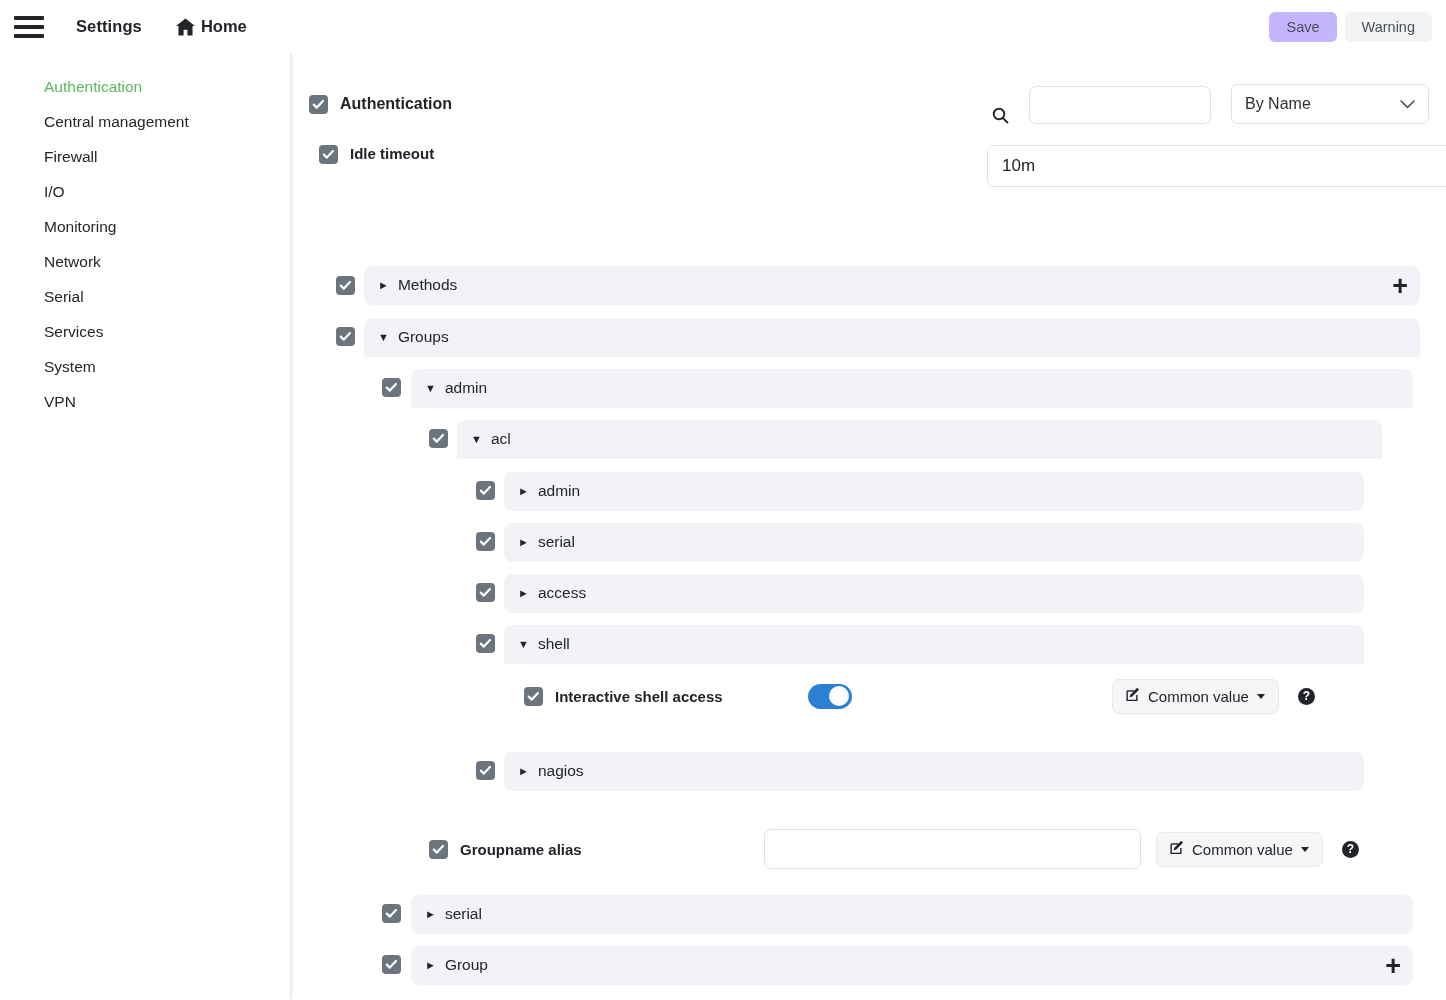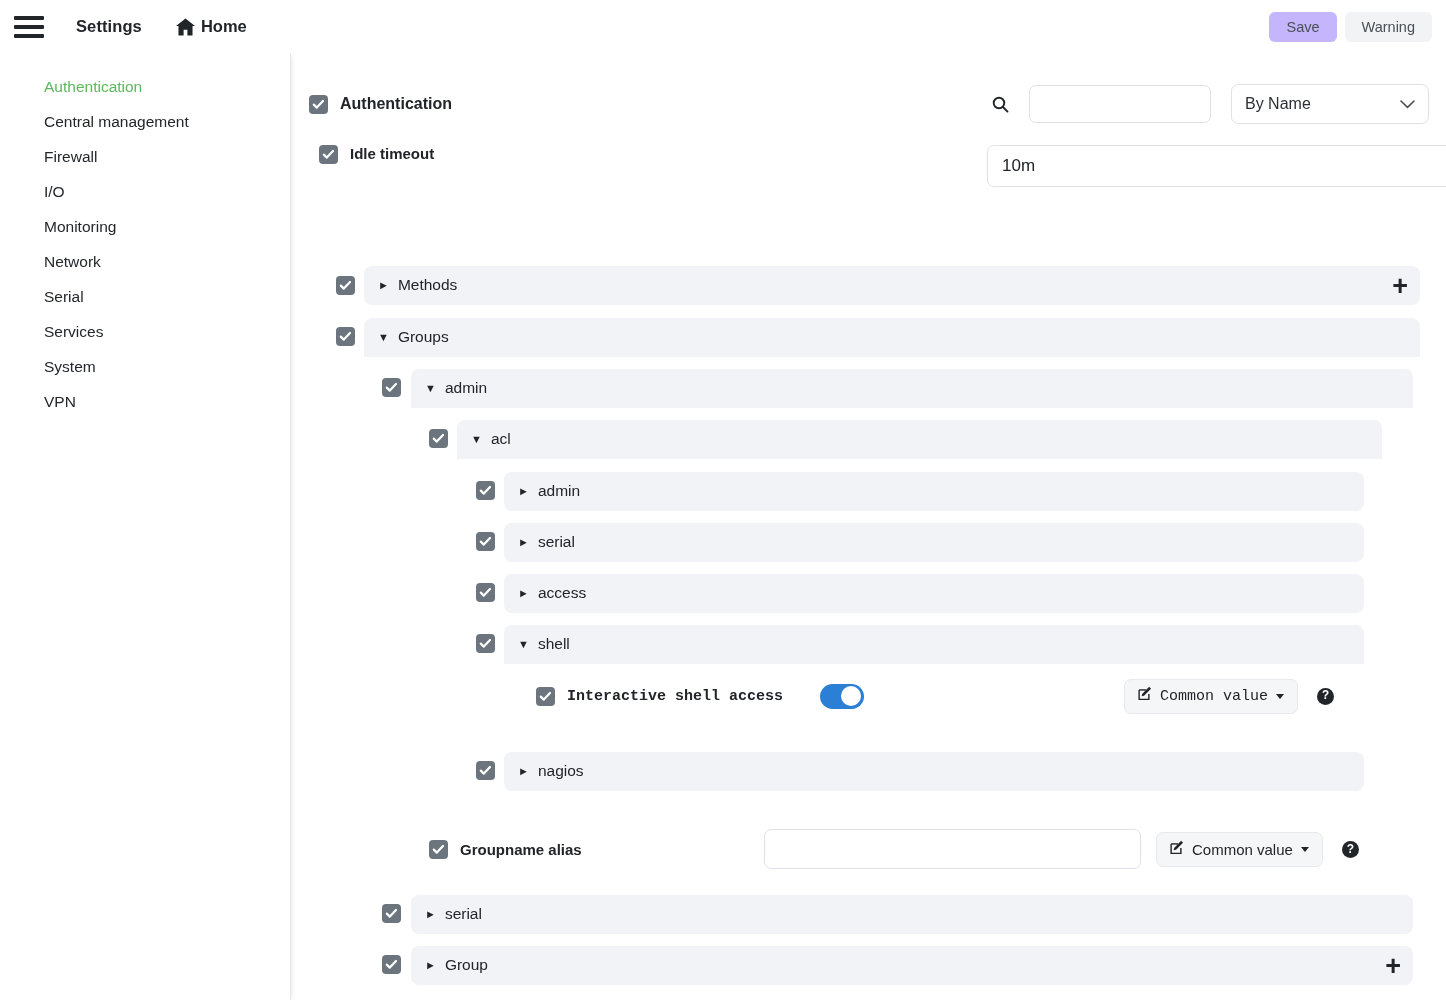--- a/index.html
+++ b/index.html
@@ -97,21 +97,21 @@
   
   .hdr-row {
     position: absolute; top: 30px; left: 17px;
     width: 1120px; height: 42px;
     display: flex; align-items: center;
   }
   .hdr-title {
     font-size: 16px; font-weight: bold; margin-left: 12px; color: #212529;
   }
   .hdr-search-wrap {
-    margin-left: auto; display: flex; align-items: center; gap: 20px;
+    margin-left: auto; display: flex; align-items: flex-end; gap: 20px;
   }
   .search-icon { color: #212529; display: flex; align-items: center; }
   .search-input {
     width: 182px; height: 38px;
     border: 1px solid #dfe2e6; border-radius: 7px;
     padding: 0 11px; font-size: 15px; font-family: inherit;
     color: #212529; outline: none; background: #fff;
   }
   .sel-box {
     width: 198px; height: 40px;
@@ -378,21 +378,21 @@
       </svg>
   </span>
   <div class="panel" style="left:212px; top:572px; width:860px; height:125px; z-index:8;">
     <div class="panel-hdr">
       <span class="tri">▼</span>
       <span>shell</span>
     </div>
     <div class="white-body" style="left:0; top:39px; width:860px; height:86px; border-radius:0 0 8px 8px;"></div>
   </div>
 
-  <div class="inner-field-row" style="left:244px; top:623px; width:830px; height:40px; z-index:10;font-family:Liberation Mono, monospace;">
+  <div class="inner-field-row" style="left:232px; top:623px; width:830px; height:40px; z-index:10;">
     <span class="cb">
       <svg width="13" height="13" viewBox="0 0 13 13">
           <path d="M1.8 6.6 L4.8 9.6 L11 3" stroke="#fff" stroke-width="2.2" fill="none" stroke-linecap="round" stroke-linejoin="round"></path>
         </svg>
     </span>
     <span class="inner-label">Interactive shell access</span>
     <div class="toggle" style="position:absolute; left:284px;">
       <span class="knob"></span>
     </div>
     <div style="position:absolute; left:588px; display:flex; align-items:center; gap:19px;">

